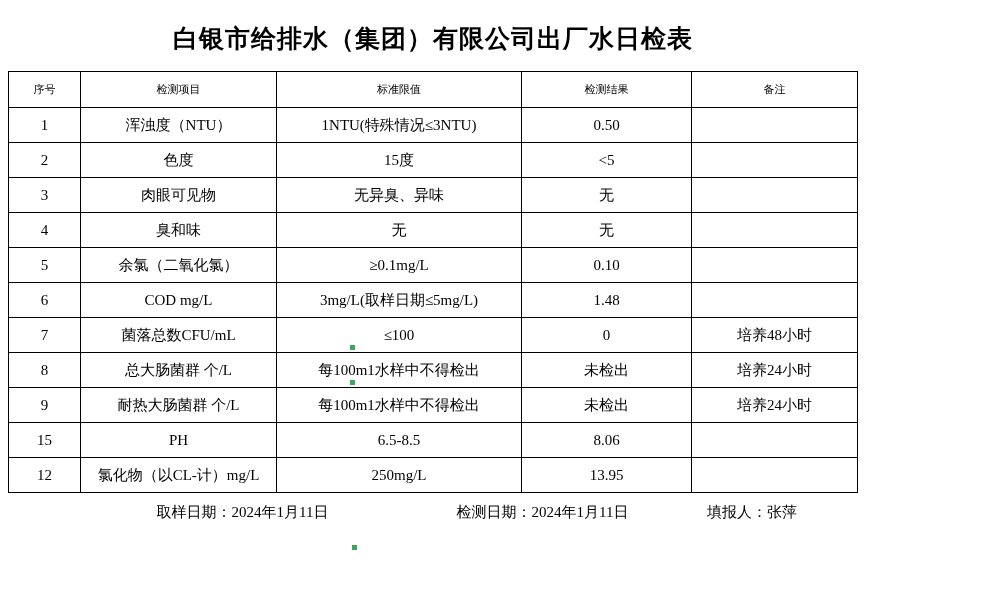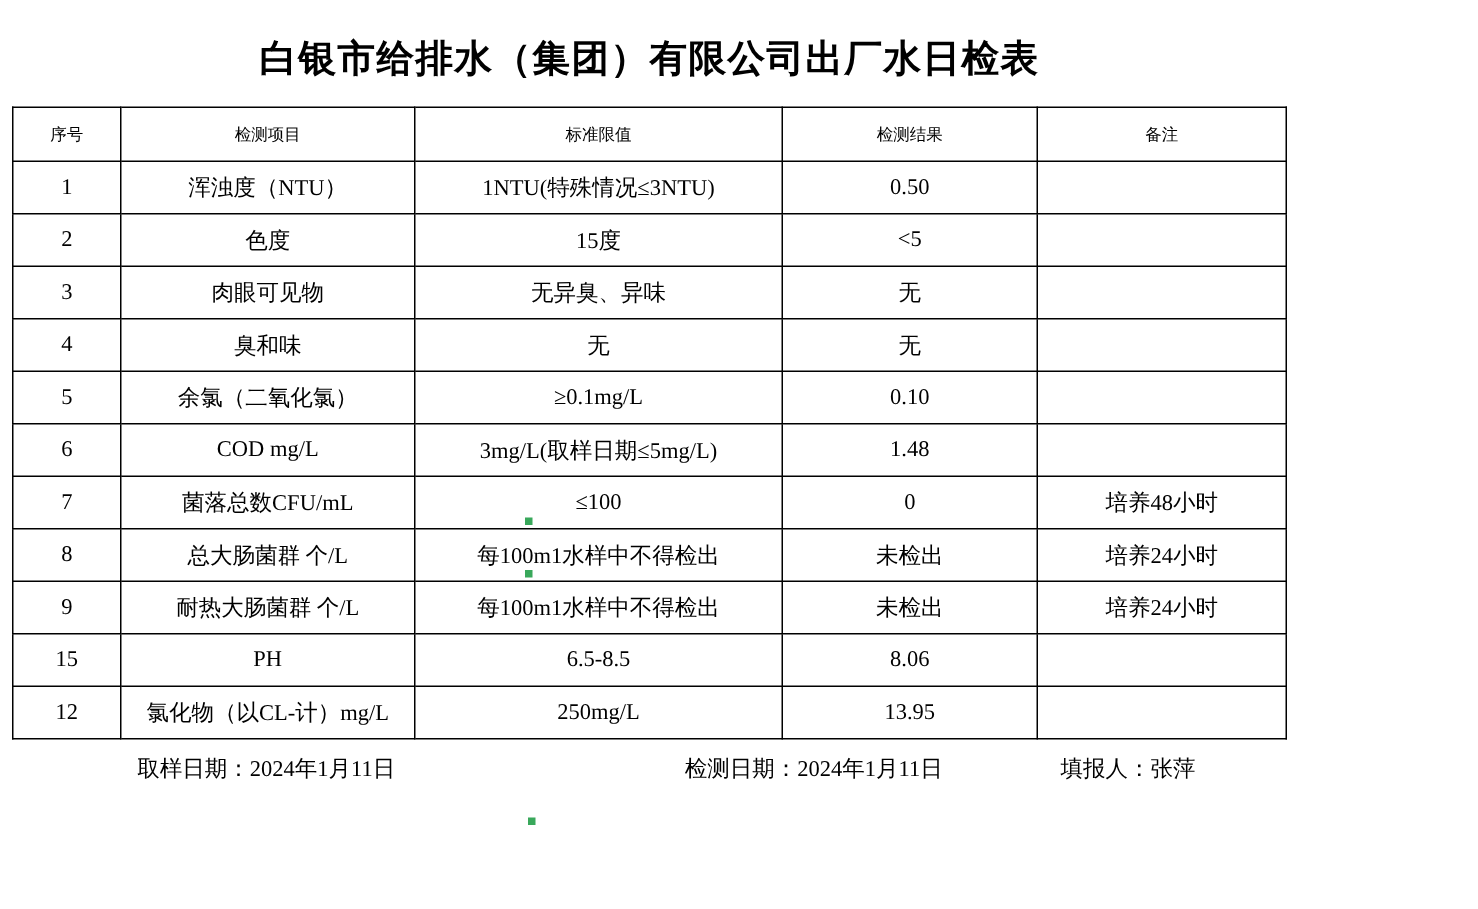--- a/index.html
+++ b/index.html
@@ -58,21 +58,21 @@
     width: 849px;
     margin: 0 auto;
     margin-top: 10px;
     display: flex;
     font-size: 15px;
     font-family: "Liberation Serif", "DejaVu Serif", serif;
   }
   .footer .f-item {
     white-space: nowrap;
   }
-  .footer .f-sample { width: 320px; text-align: center; padding-left: 18px; box-sizing: border-box; }
+  .footer .f-sample { width: 320px; text-align: right; padding-left: 18px; box-sizing: border-box; }
   .footer .f-test { width: 300px; text-align: right; }
   .footer .f-reporter { flex: 1; text-align: center; padding-left: 18px; box-sizing: border-box;}
   .green-mark {
     position: absolute;
     width: 5px;
     height: 5px;
     background: #39a85b;
   }
   .gm1 { left: 350px; top: 345px; }
   .gm2 { left: 350px; top: 380px; }

